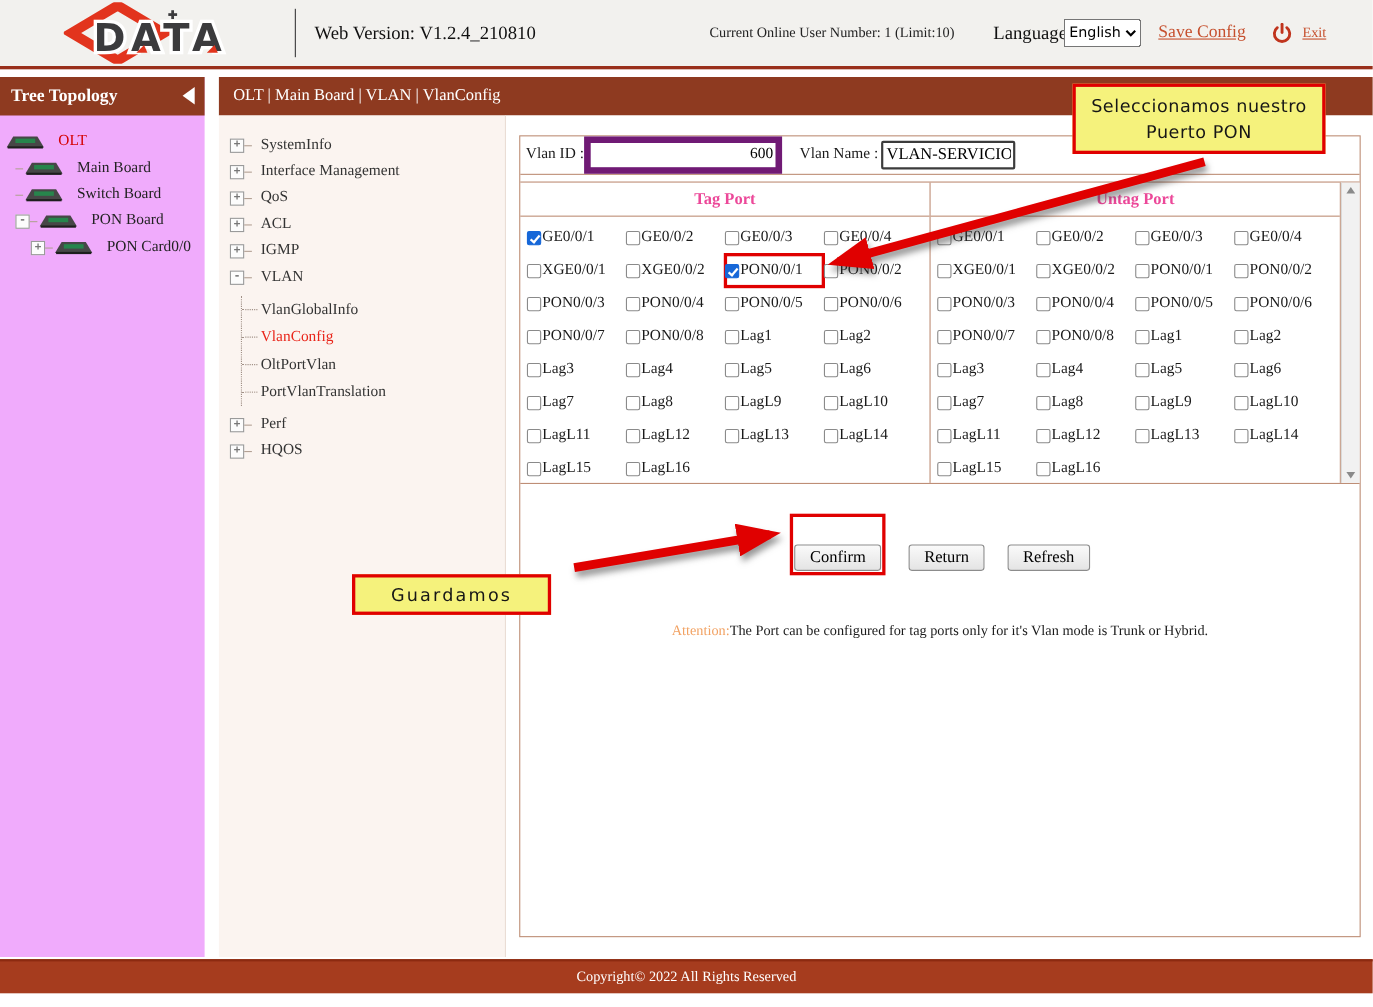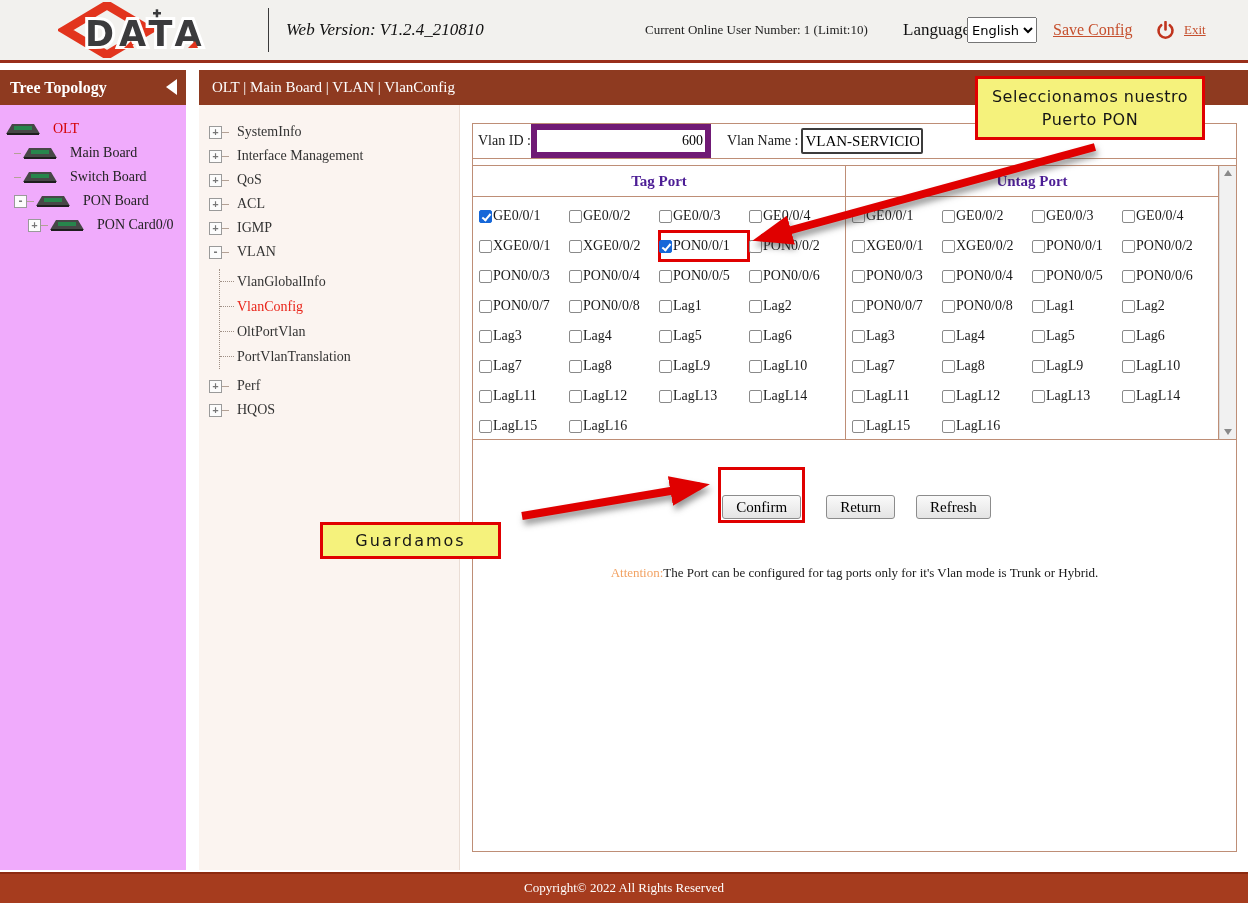--- a/index.html
+++ b/index.html
@@ -3,21 +3,21 @@
 <meta charset="utf-8">
 <style>
   html,body{margin:0;padding:0;}
   body{width:1248px;height:915px;position:relative;overflow:hidden;background:#fff;
        font-family:"Liberation Serif",serif;color:#1a1a1a;}
   
   #app-header{position:absolute;left:0;top:0;width:1248px;height:60px;background:#F2F1EE;
               border-bottom:3px solid #992F1B;box-sizing:content-box;}
   .logo{position:absolute;left:58px;top:2px;}
   .hdr-divider{position:absolute;left:268px;top:8px;width:1px;height:44px;background:#3a3a3a;}
-  .web-version{position:absolute;left:286px;top:0;line-height:60px;font-size:17px;color:#111;font-style:italic;}
+  .web-version{position:absolute;left:286px;top:0;line-height:60px;font-size:17px;color:#111;}
   .online-users{position:absolute;left:645px;top:0;line-height:60px;font-size:13px;color:#222;}
   .lang-label{position:absolute;left:903px;top:0;line-height:60px;font-size:17px;color:#111;}
   .lang-select{position:absolute;left:967px;top:17px;width:70px;height:26px;
                font:13px "DejaVu Sans",sans-serif;}
   .save-config{position:absolute;left:1053px;top:0;line-height:60px;font-size:16px;color:#C6502E;
                text-decoration:underline;cursor:pointer;}
   .power{position:absolute;left:1156px;top:21px;}
   .exit{position:absolute;left:1184px;top:0;line-height:60px;font-size:13px;color:#C6502E;
         text-decoration:underline;cursor:pointer;}
   
@@ -58,21 +58,21 @@
            font:14px "Liberation Serif",serif;}
   .fld-label2{margin-left:16px;}
   #vlan-name{width:114px;height:20px;margin-left:3px;text-align:center;border:2px solid #3C3C3C;
              border-radius:2px;font:15px "Liberation Serif",serif;}
   .port-table{margin-top:6px;border-top:1px solid #BE8E76;border-bottom:1px solid #BE8E76;
               height:275px;display:flex;box-sizing:border-box;}
   .half{width:373px;box-sizing:border-box;}
   .half.tag{border-right:1px solid #BE8E76;}
   .half.untag{border-right:1px solid #BE8E76;}
   .half-hdr{height:31px;line-height:31px;text-align:center;font-weight:bold;font-size:15px;
-            color:#4c1d95;border-bottom:1px solid #BE8E76;box-sizing:border-box;}
+            color:#ec4899;border-bottom:1px solid #BE8E76;box-sizing:border-box;}
   .port-grid{display:grid;grid-template-columns:90px 90px 90px 93px;grid-auto-rows:30px;
              padding:4px 0 0 6px;}
   .port-cell{display:flex;align-items:center;cursor:pointer;}
   .cb{width:13px;height:13px;border:1px solid #8A8A8A;background:#fff;border-radius:2px;
       position:relative;flex:0 0 auto;box-sizing:border-box;cursor:pointer;}
   .cb.checked{background:#1667D8;border-color:#1667D8;}
   .cb.checked::after{content:"";position:absolute;left:4px;top:1px;width:3px;height:7px;
       border-right:2px solid #fff;border-bottom:2px solid #fff;transform:rotate(40deg);}
   .port-label{font-size:14px;margin-left:1px;}
   .port-cell.hl{outline:3px solid #E00000;outline-offset:-2px;}

